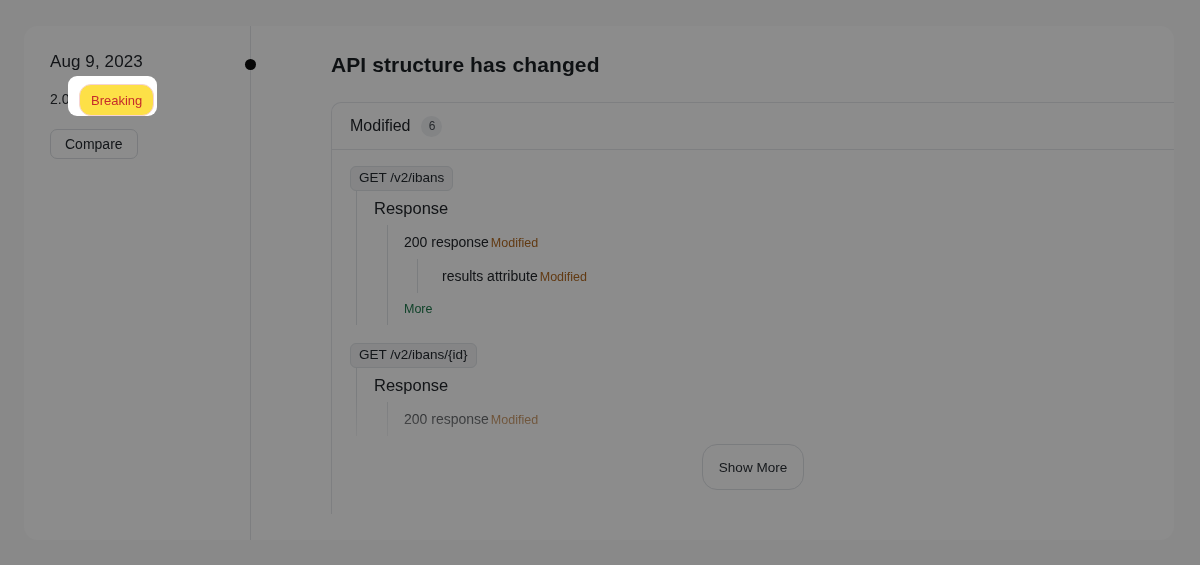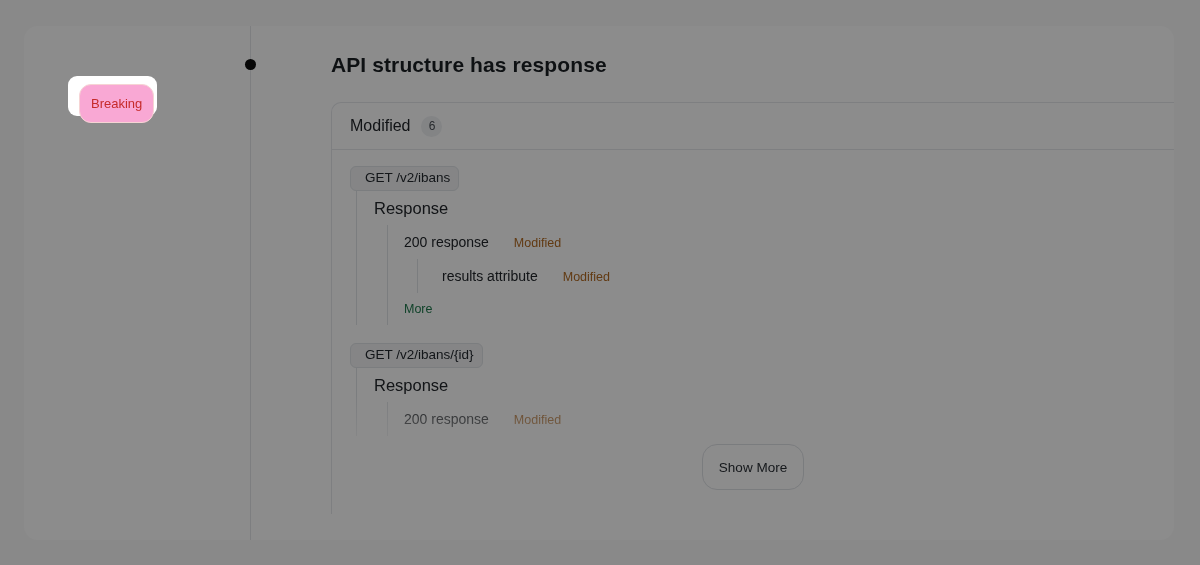--- a/index.html
+++ b/index.html
@@ -60,24 +60,24 @@
   .version-number {
     font-size: 14px;
     color: #2b2f33;
     line-height: 20px;
   }
 
   .badge-breaking {
     display: inline-flex;
     align-items: center;
     justify-content: center;
-    height: 39px;
+    height: 32px;
     padding: 0 11px;
     border-radius: 12px;
-    background: #f9a8d4;
+    background: #fde047;
     border: 1px solid #f6d4d4;
     color: #c62b2b;
     font-size: 13px;
     line-height: 1;
     white-space: nowrap;
   }
 
   .compare-button {
     margin-top: 18px;
     display: inline-flex;
@@ -173,21 +173,21 @@
 
   .diff-panel-body {
     position: relative;
     padding: 16px 18px 0 18px;
   }
 
   .endpoint-group { margin-bottom: 6px; }
 
   .endpoint-chip {
     display: inline-block;
-    padding: 3px 8px 4px 14px;
+    padding: 3px 8px 4px 8px;
     border: 1px solid #e0e3e7;
     border-radius: 6px;
     background: #f2f3f5;
     color: #24292f;
     font-size: 13.5px;
     line-height: 16px;
   }
 
   
   .tree-level-1 {
@@ -209,21 +209,21 @@
   .section-heading {
     font-size: 16.5px;
     color: #23272c;
     line-height: 22px;
     padding: 6px 0 6px 0;
   }
 
   .change-row {
     display: flex;
     align-items: baseline;
-    gap: 25px;
+    gap: 2px;
     padding: 7px 0 7px 0;
     font-size: 14px;
     line-height: 20px;
   }
   .change-label { color: #22262b; }
   .change-tag { font-size: 12.5px; line-height: 18px; }
   .tag-modified { color: #b26a22; }
   .tag-added    { color: #1f7a4d; }
 
   
@@ -288,27 +288,37 @@
     z-index: 61;
   }
 </style>
 </head>
 <body>
 
 <div id="page">
 
   <div id="changelog-card">
 
+    <div id="entry-meta">
+      <div class="entry-date">Aug 9, 2023</div>
+
+      <div class="version-row">
+        <span class="version-number">2.0</span>
+        <span class="badge-breaking">Breaking</span>
+      </div>
+
+      <button class="compare-button">Compare</button>
+    </div>
 
     <div id="timeline-rail"></div>
     <div id="timeline-dot"></div>
 
     <div id="entry-body">
 
-      <h1 class="entry-title">API structure has response</h1>
+      <h1 class="entry-title">API structure has changed</h1>
 
       <div class="diff-panel">
 
         <div class="diff-panel-header">
           <span class="diff-panel-title">Modified</span>
           <span class="count-badge">6</span>
         </div>
 
         <div class="diff-panel-body">
 

